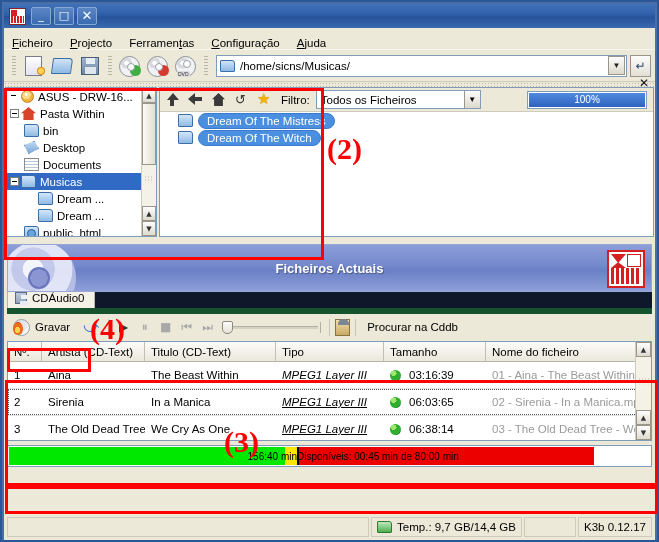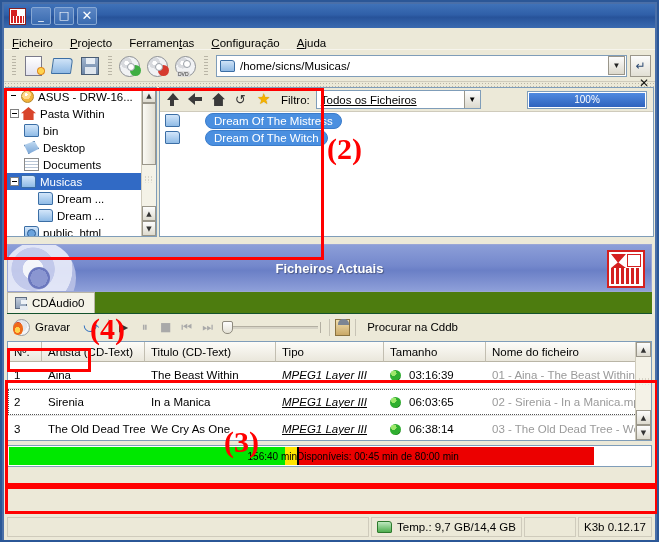--- a/index.html
+++ b/index.html
@@ -243,39 +243,39 @@
   .arrow-back{border-top:6px solid transparent;border-bottom:6px solid transparent;border-right:7px solid #3a3a3a;top:2px;left:1px;}
   .arrow-back-stem{position:absolute;left:8px;top:6px;width:7px;height:4px;background:#3a3a3a;}
   .home-ic{position:absolute;left:2px;top:2px;width:13px;height:13px;background:#3a3a3a;clip-path:polygon(50% 0,100% 48%,84% 48%,84% 100%,16% 100%,16% 48%,0 48%);}
   .reload-ic{position:absolute;left:2px;top:2px;width:13px;height:13px;color:#3a3a3a;font-size:13px;line-height:13px;font-family:"DejaVu Sans",sans-serif;}
   .star-ic{position:absolute;left:1px;top:1px;color:#f5b200;font-size:15px;line-height:15px;font-family:"DejaVu Sans",sans-serif;text-shadow:0 0 1px #b87d00;}
   .filt-label { font-size: 11.5px; margin-left: 2px; }
   .filt-combo {
     height: 19px; width: 165px; background: #fff; border: 1px solid #7f9db9;
     display: flex; align-items: center; padding-left: 4px; font-size: 11.5px;
   }
-  .filt-combo .txt{flex:1;text-decoration:underline;}
+  .filt-combo .txt{flex:1;}
   .filt-combo .arrow{
     width:16px;height:17px;margin-right:0;
     background: linear-gradient(to bottom,#fcfcfc,#dcd9cd);
     border-left:1px solid #9a968a;display:flex;align-items:center;justify-content:center;font-size:8px;
   }
   .zoombar {
     margin-left: auto; margin-right: 2px;
     width: 120px; height: 18px;
     background: #fff; border: 1px solid #7f9db9; padding: 1px;
   }
   .zoombar-fill {
     height: 100%; width: 100%;
     background: linear-gradient(to bottom,#4f8ae0,#2f63bd);
     color: #fff; font-size: 10px; text-align: center; line-height: 14px;
   }
   .files-list { flex: 1; position: relative; overflow: hidden; }
   .frow {
-    display: flex; align-items: center; height: 17px; padding-left: 5px; gap: 21px;
+    display: flex; align-items: center; height: 17px; padding-left: 18px; gap: 1px;
   }
   .frow .lbl {
     background: #4a8fe0; color: #fff; border-radius: 8px;
     padding: 1px 8px; font-size: 11.5px; border: 1px solid #3a7ccb;
   }
 
   
   .proj-wrap { padding: 3px 3px 0 3px; }
   .proj-header {
     height: 48px; position: relative; overflow: hidden;
@@ -307,22 +307,22 @@
   }
   .proj-logo .bee{
     position:absolute;right:2px;bottom:2px;width:13px;height:16px;background:#d42020;
     color:#fff;font-size:13px;font-weight:bold;line-height:16px;text-align:center;
     font-family:"Liberation Sans",sans-serif;
   }
   .proj-logo .sq{position:absolute;right:2px;top:2px;width:14px;height:13px;background:#fff;border:1px solid #d42020;}
 
   
   .tabstrip {
-    height: 22px; background: #4d7c0f; display: flex; align-items: flex-end;
-    border-bottom: 1px solid #14532d; margin: 0 3px;
+    height: 22px; background: #0f172a; display: flex; align-items: flex-end;
+    border-bottom: 6px solid #14532d; margin: 0 3px;
   }
   .tab {
     height: 21px; display: flex; align-items: center; gap: 5px;
     padding: 0 10px 0 7px; background: #f4f2e7;
     border: 1px solid #b9b5a6; border-bottom: none; font-size: 11.5px;
   }
   .tab .disk-ic {
     width: 12px; height: 12px; background: linear-gradient(to bottom,#c2ccda,#8fa0b8);
     border: 1px solid #5d6b80; position: relative;
   }

